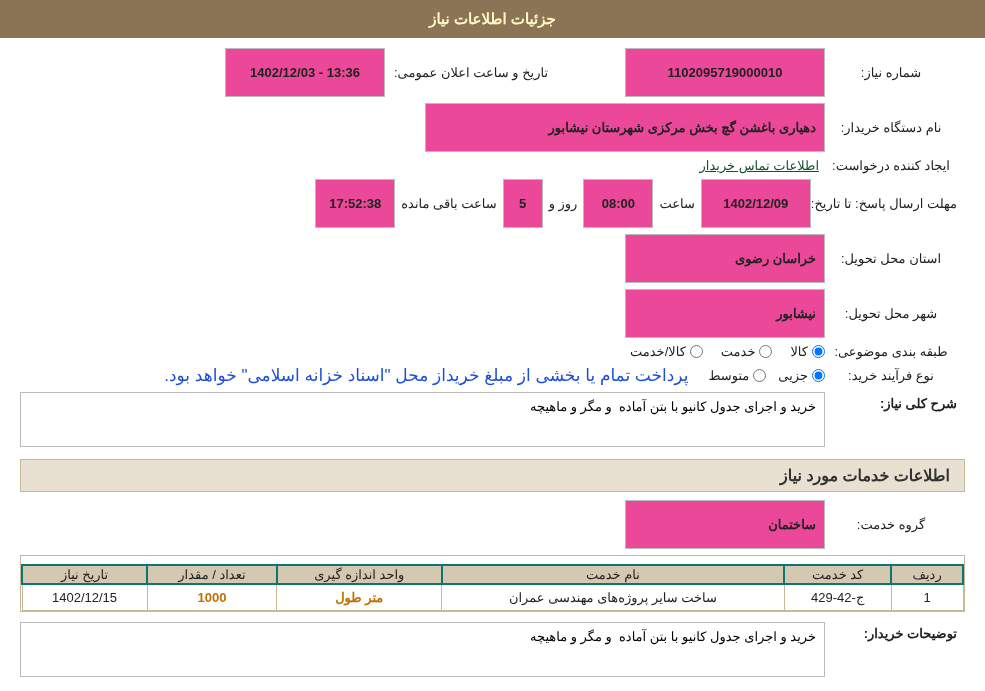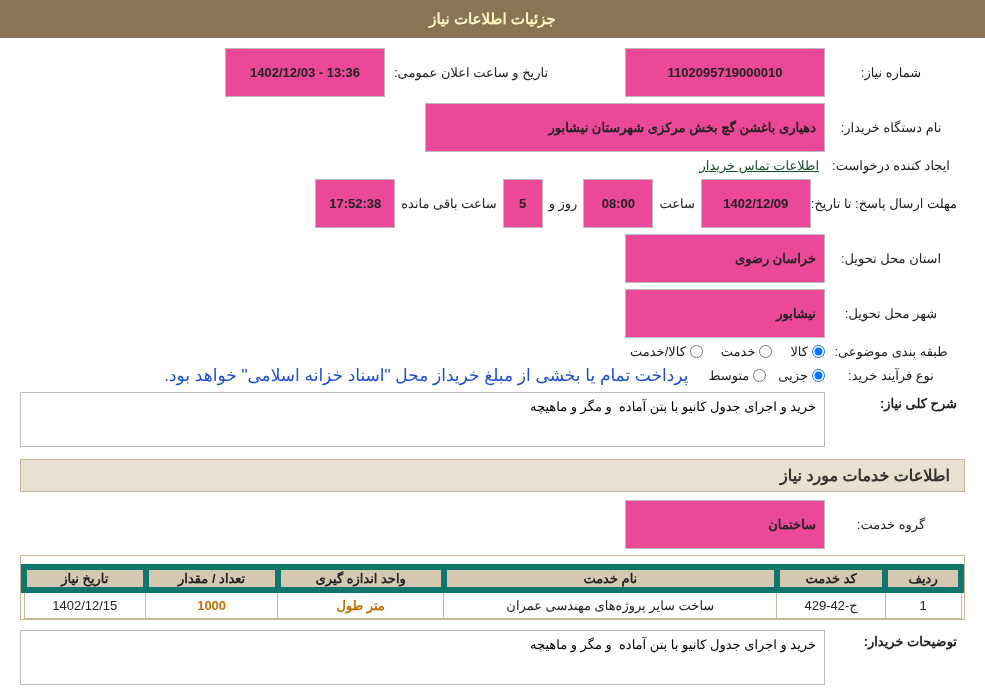--- a/index.html
+++ b/index.html
@@ -98,24 +98,24 @@
       font-size: 17px;
       margin-right: 8px;
     }
     .service-table {
       width: 100%;
       border-collapse: collapse;
       margin-top: 8px;
     }
     .service-table th {
       background: #d4c9b0;
-      border: 6px solid #0f766e;
+      border: 2px solid #0f766e;
       padding: 1px 8px;
       text-align: center;
-      font-weight: bold;
+      font-weight: normal;
       font-size: 13px;
     }
     .service-table td {
       border: 1px solid #c8b89a;
       padding: 5px 8px;
       text-align: center;
       background: #fff;
     }
     .service-table td.highlight {
       color: #c07000;

